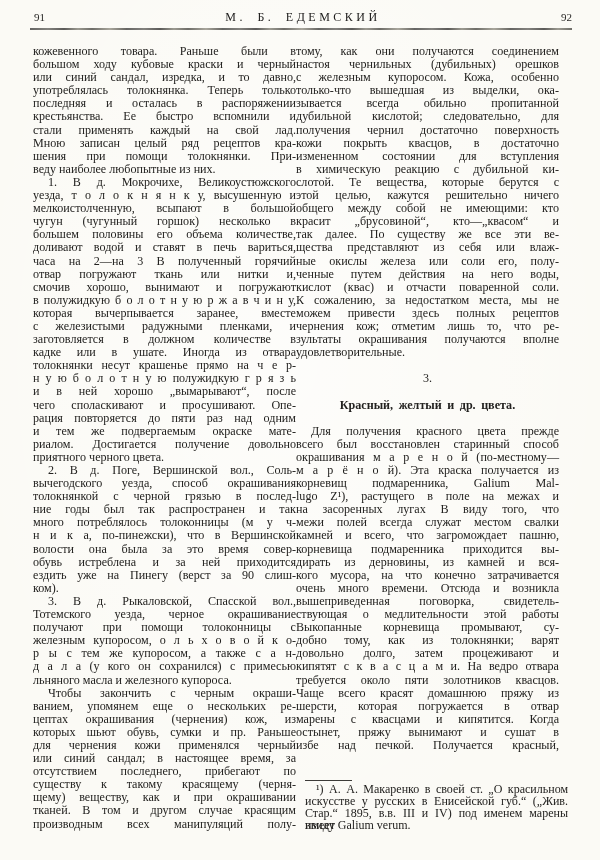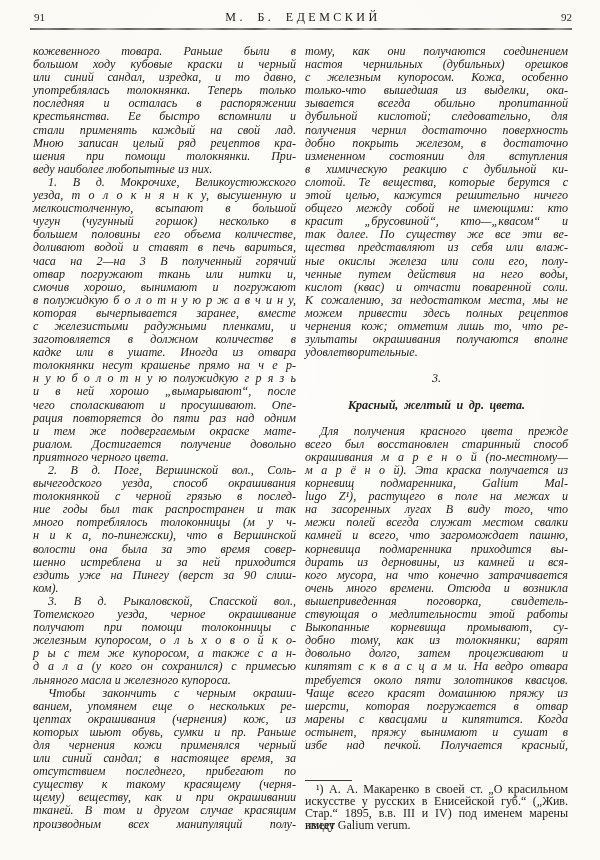--- a/index.html
+++ b/index.html
@@ -34,21 +34,21 @@
     position: absolute;
     top: 28px; left: 30px; width: 542px; height: 2px;
     background: repeating-linear-gradient(90deg,
       #4a4a48 0px, #6e6d69 18px, #3f3e3c 34px, #8b897f 48px,
       #55544f 62px, #9a978c 80px, #504f4b 96px);
     opacity: 0.85;
   }
   .columns {
     position: absolute;
     top: 45px; left: 33px;
-    display: flex; gap: 9px; font-style: italic;
+    display: flex; 
   }
   .col { width: 263px; }
   .line {
     font-size: 12.1px;
     line-height: 13.1px;
     height: 13.1px;
     text-align: justify;
     text-align-last: justify;
     color: #232220;
   }
@@ -118,21 +118,21 @@
         <div class="line">и тем же подвергаемым окраске мате-</div>
         <div class="line">риалом. Достигается получение довольно</div>
         <div class="line end">приятного черного цвета.</div>
         <div class="line indent">2. В д. Поге, Вершинской вол., Соль-</div>
         <div class="line">вычегодского уезда, способ окрашивания</div>
         <div class="line">толокнянкой с черной грязью в послед-</div>
         <div class="line">ние годы был так распространен и так</div>
         <div class="line">много потреблялось толоконницы (м у ч-</div>
         <div class="line">н и к а, по-пинежски), что в Вершинской</div>
         <div class="line">волости она была за это время совер-</div>
-        <div class="line">шенно истреблена и за ней приходится</div>
+        <div class="line">обувь истреблена и за ней приходится</div>
         <div class="line">ездить уже на Пинегу (верст за 90 слиш-</div>
         <div class="line end">ком).</div>
         <div class="line indent">3. В д. Рыкаловской, Спасской вол.,</div>
         <div class="line">Тотемского уезда, черное окрашивание</div>
         <div class="line">получают при помощи толоконницы с</div>
         <div class="line">железным купоросом, о л ь х о в о й  к о-</div>
         <div class="line">р ы  с тем же купоросом, а также с а н-</div>
         <div class="line">д а л а (у кого он сохранился) с примесью</div>
         <div class="line end">льняного масла и железного купороса.</div>
         <div class="line indent">Чтобы закончить с черным окраши-</div>
@@ -148,21 +148,21 @@
         <div class="line">производным всех манипуляций полу-</div>
       </div>
     <div class="col">
         <div class="line">тому, как они получаются соединением</div>
         <div class="line">настоя чернильных (дубильных) орешков</div>
         <div class="line">с железным купоросом. Кожа, особенно</div>
         <div class="line">только-что вышедшая из выделки, ока-</div>
         <div class="line">зывается всегда обильно пропитанной</div>
         <div class="line">дубильной кислотой; следовательно, для</div>
         <div class="line">получения чернил достаточно поверхность</div>
-        <div class="line">добно покрыть железом, в достаточно</div>
+        <div class="line">кожи покрыть квасцов, в достаточно</div>
         <div class="line">измененном состоянии для вступления</div>
         <div class="line">в химическую реакцию с дубильной ки-</div>
         <div class="line">слотой. Те вещества, которые берутся с</div>
         <div class="line">этой целью, кажутся решительно ничего</div>
         <div class="line">общего между собой не имеющими: кто</div>
         <div class="line">красит „брусовиной“, кто—„квасом“ и</div>
         <div class="line">так далее. По существу же все эти ве-</div>
         <div class="line">щества представляют из себя или влаж-</div>
         <div class="line">ные окислы железа или соли его, полу-</div>
         <div class="line">ченные путем действия на него воды,</div>

